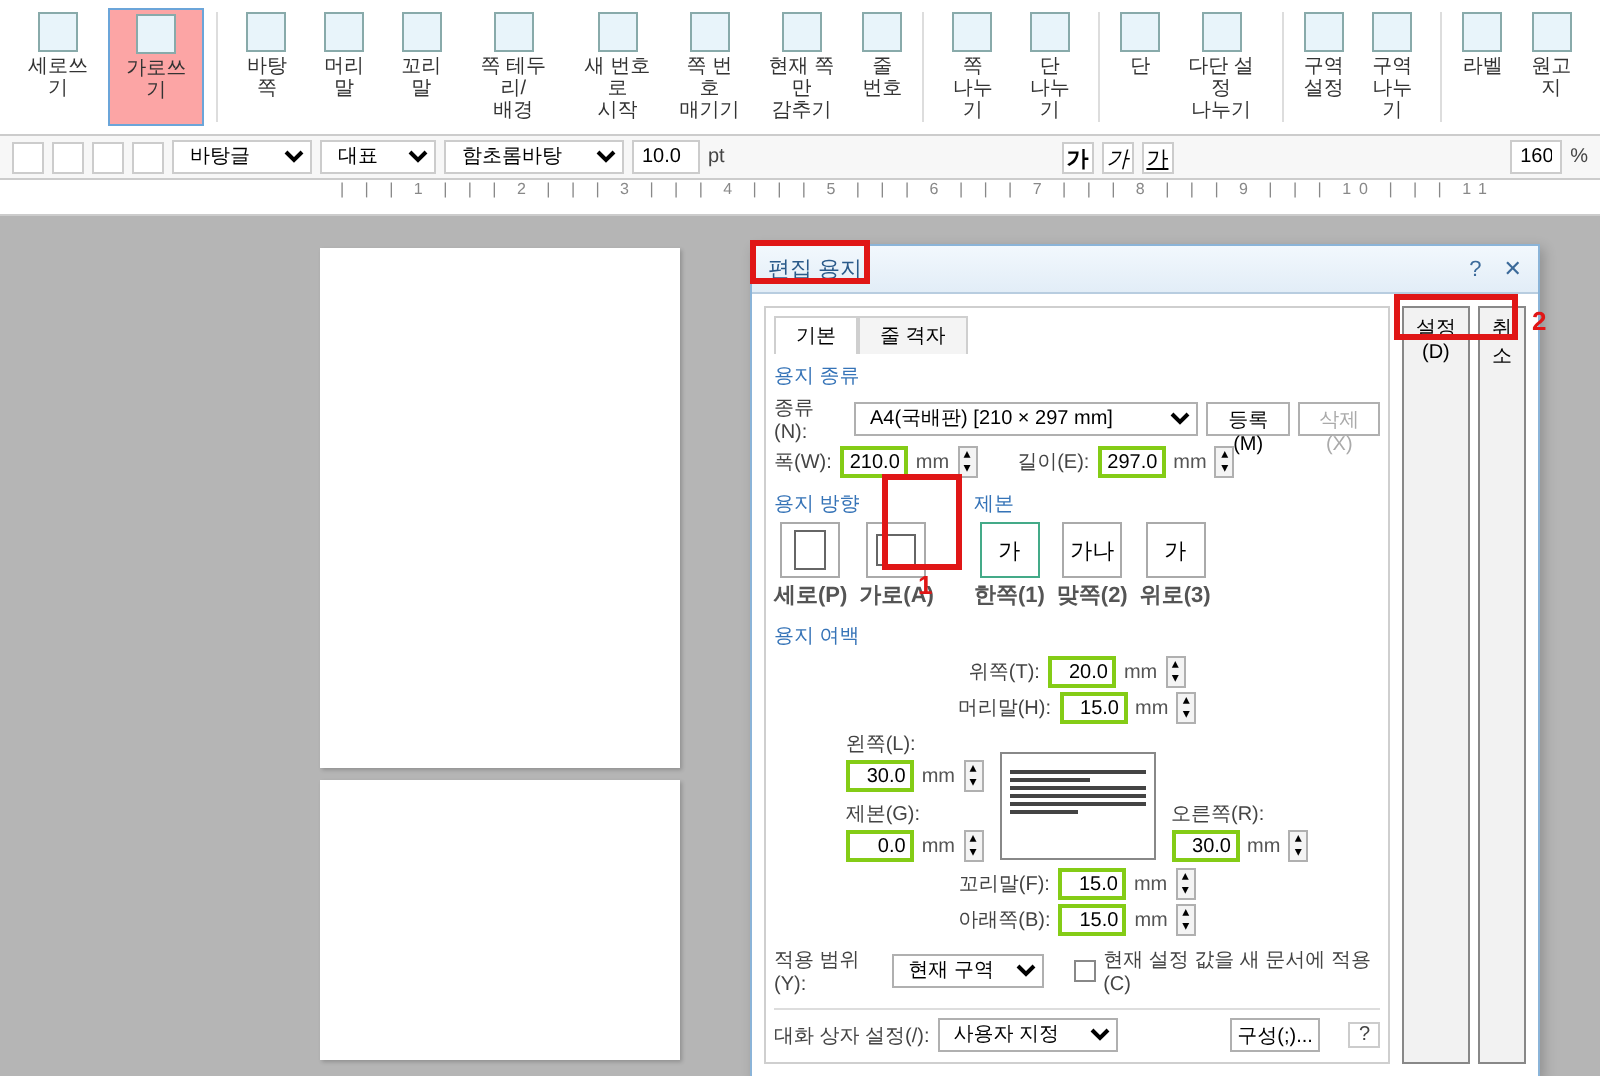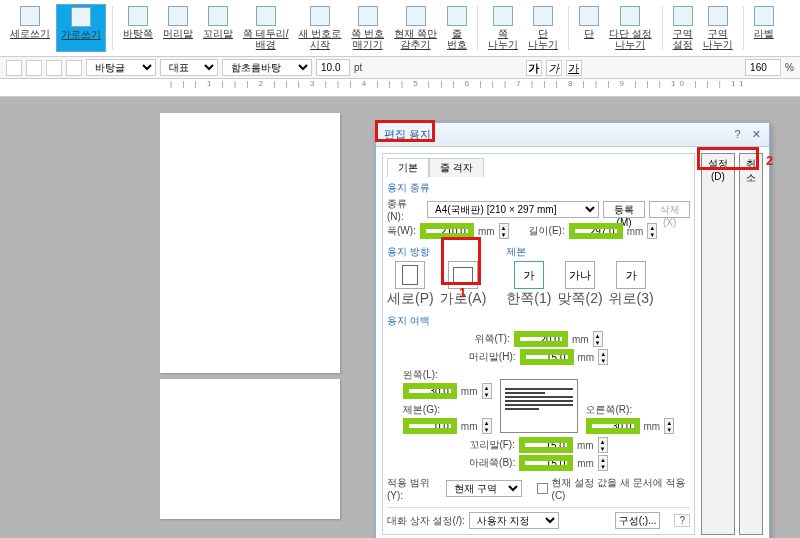--- a/index.html
+++ b/index.html
@@ -1,23 +1,23 @@
 <!DOCTYPE html>
 <html><head>
 <meta charset="utf-8">
 <style>
 * { box-sizing: border-box; margin: 0; padding: 0; font-family: "Malgun Gothic", sans-serif; font-size: 11px; }
 body { background: #f0f0f0; width: 800px; height: 538px; overflow: hidden; position: relative; }
 
 
 .ribbon { background: #fff; border-bottom: 1px solid #ccc; padding: 4px 6px; display: flex; gap: 2px; }
 .rib-item { display: flex; flex-direction: column; align-items: center; padding: 2px 4px; cursor: pointer; }
-.rib-item.active { background: #0ea5e9; border: 1px solid #6ba5d9; }
+.rib-item.active { background: #fca5a5; border: 1px solid #6ba5d9; }
 .rib-icon { width: 20px; height: 20px; border: 1px solid #8aa; background: #e8f4fa; margin-bottom: 2px; }
-.rib-label { font-size: 10px; color: #333; text-align: center; line-height: 1.1; white-space: pre-line; text-decoration: underline; }
+.rib-label { font-size: 10px; color: #333; text-align: center; line-height: 1.1; white-space: pre-line; }
 .rib-sep { width: 1px; background: #ddd; margin: 2px 4px; }
 
 
 .toolbar { background: #f7f7f7; border-bottom: 1px solid #ccc; padding: 2px 6px; display: flex; align-items: center; gap: 4px; height: 22px; }
 .tb-btn { width: 16px; height: 16px; border: 1px solid #ccc; background: #fff; }
 .tb-sel { border: 1px solid #ccc; background: #fff; padding: 0 4px; font-size: 10px; height: 17px; }
 
 
 .ruler { background: #fff; height: 18px; border-bottom: 1px solid #ccc; font-size: 8px; color: #888; padding-left: 170px; letter-spacing: 4px; overflow: hidden; }
 
@@ -35,29 +35,29 @@
 .dlg-side { width: 62px; display: flex; gap: 4px; }
 .dlg-btn { border: 1px solid #888; background: #f2f2f2; padding: 3px 4px; text-align: center; font-size: 10px; cursor: pointer; }
 .tabs { display: flex; margin-bottom: 4px; }
 .tab { border: 1px solid #cfcfcf; padding: 2px 10px; font-size: 10px; background: #f4f4f4; border-bottom: none; }
 .tab.active { background: #fff; }
 .fieldset { margin: 3px 0; }
 .fs-label { color: #3573b7; font-size: 10px; margin-bottom: 2px; display: block; }
 .row { display: flex; align-items: center; gap: 4px; margin: 1px 0; }
 .lbl { color: #444; font-size: 10px; }
 .sel { border: 1px solid #b0b0b0; background: #fff; padding: 1px 3px; font-size: 10px; height: 17px; }
-.inp { border: 6px solid #84cc16; width: 54px; padding: 1px 2px; font-size: 10px; height: 16px; text-align: right; }
+.inp { border: 2px solid #84cc16; width: 34px; padding: 1px 2px; font-size: 10px; height: 16px; text-align: right; }
 .unit { font-size: 10px; color: #555; }
 .spn { width: 10px; height: 16px; border: 1px solid #b0b0b0; background: #f4f4f4; font-size: 7px; text-align: center; line-height: 7px; }
 .orient-row { display: flex; gap: 6px; }
 .orient { display: flex; flex-direction: column; align-items: center; gap: 1px; }
 .orient-box { width: 30px; height: 28px; border: 1px solid #aaa; display: flex; align-items: center; justify-content: center; font-size: 10px; }
 .orient-inner { width: 16px; height: 20px; border: 1px solid #666; }
 .orient-inner.h { width: 20px; height: 16px; }
-.orient-lbl { font-size: 14px; color: #555; }
+.orient-lbl { font-size: 11px; color: #555; font-weight: bold; }
 .preview { border: 1px solid #888; width: 78px; height: 54px; margin: 2px auto; background: #fff; padding: 6px 4px; }
 .preview .ln { height: 2px; background: #444; margin: 2px 0; }
 .chk { width: 11px; height: 11px; border: 1px solid #888; }
 .margin-grid { display: flex; flex-direction: column; align-items: center; }
 
 
 .hl { position: absolute; border: 3px solid #e01616; pointer-events: none; }
 .hl1 { left: 375px; top: 120px; width: 60px; height: 22px; }
 .hl2 { left: 697px; top: 147px; width: 62px; height: 23px; }
 .hl3 { left: 441px; top: 237px; width: 40px; height: 48px; }
@@ -144,39 +144,43 @@
     </div>
   <div class="rib-item">
       <div class="rib-icon"></div>
       <div class="rib-label">구역
 나누기</div>
     </div>
   <div class="rib-sep"></div>
   <div class="rib-item">
       <div class="rib-icon"></div>
       <div class="rib-label">라벨</div>
+    </div>
+  <div class="rib-item">
+      <div class="rib-icon"></div>
+      <div class="rib-label">원고지</div>
     </div>
 </div>
 
 <div class="toolbar">
   <div class="tb-btn"></div>
   <div class="tb-btn"></div>
   <div class="tb-btn"></div>
   <div class="tb-btn"></div>
   <select class="tb-sel" style="width:70px"><option>바탕글</option></select>
   <select class="tb-sel" style="width:58px"><option>대표</option></select>
   <select class="tb-sel" style="width:90px"><option>함초롬바탕</option></select>
   <input class="tb-sel" style="width: 34px;" value="10.0">
   <span class="lbl">pt</span>
   <div style="flex:1"></div>
   <div class="tb-btn" style="font-weight:bold;text-align:center">가</div>
   <div class="tb-btn" style="font-style:italic;text-align:center">가</div>
   <div class="tb-btn" style="text-decoration:underline;text-align:center">가</div>
   <div style="flex:1"></div>
-  <input class="tb-sel" style="width: 36px;" value="160">
+  <input class="tb-sel" style="width: 26px;" value="160">
   <span class="lbl">%</span>
 </div>
 
 <div class="ruler">| | | 1 | | | 2 | | | 3 | | | 4 | | | 5 | | | 6 | | | 7 | | | 8 | | | 9 | | | 10 | | | 11</div>
 
 <div class="docarea">
   <div class="page"></div>
   <div class="page page2"></div>
 </div>
 

